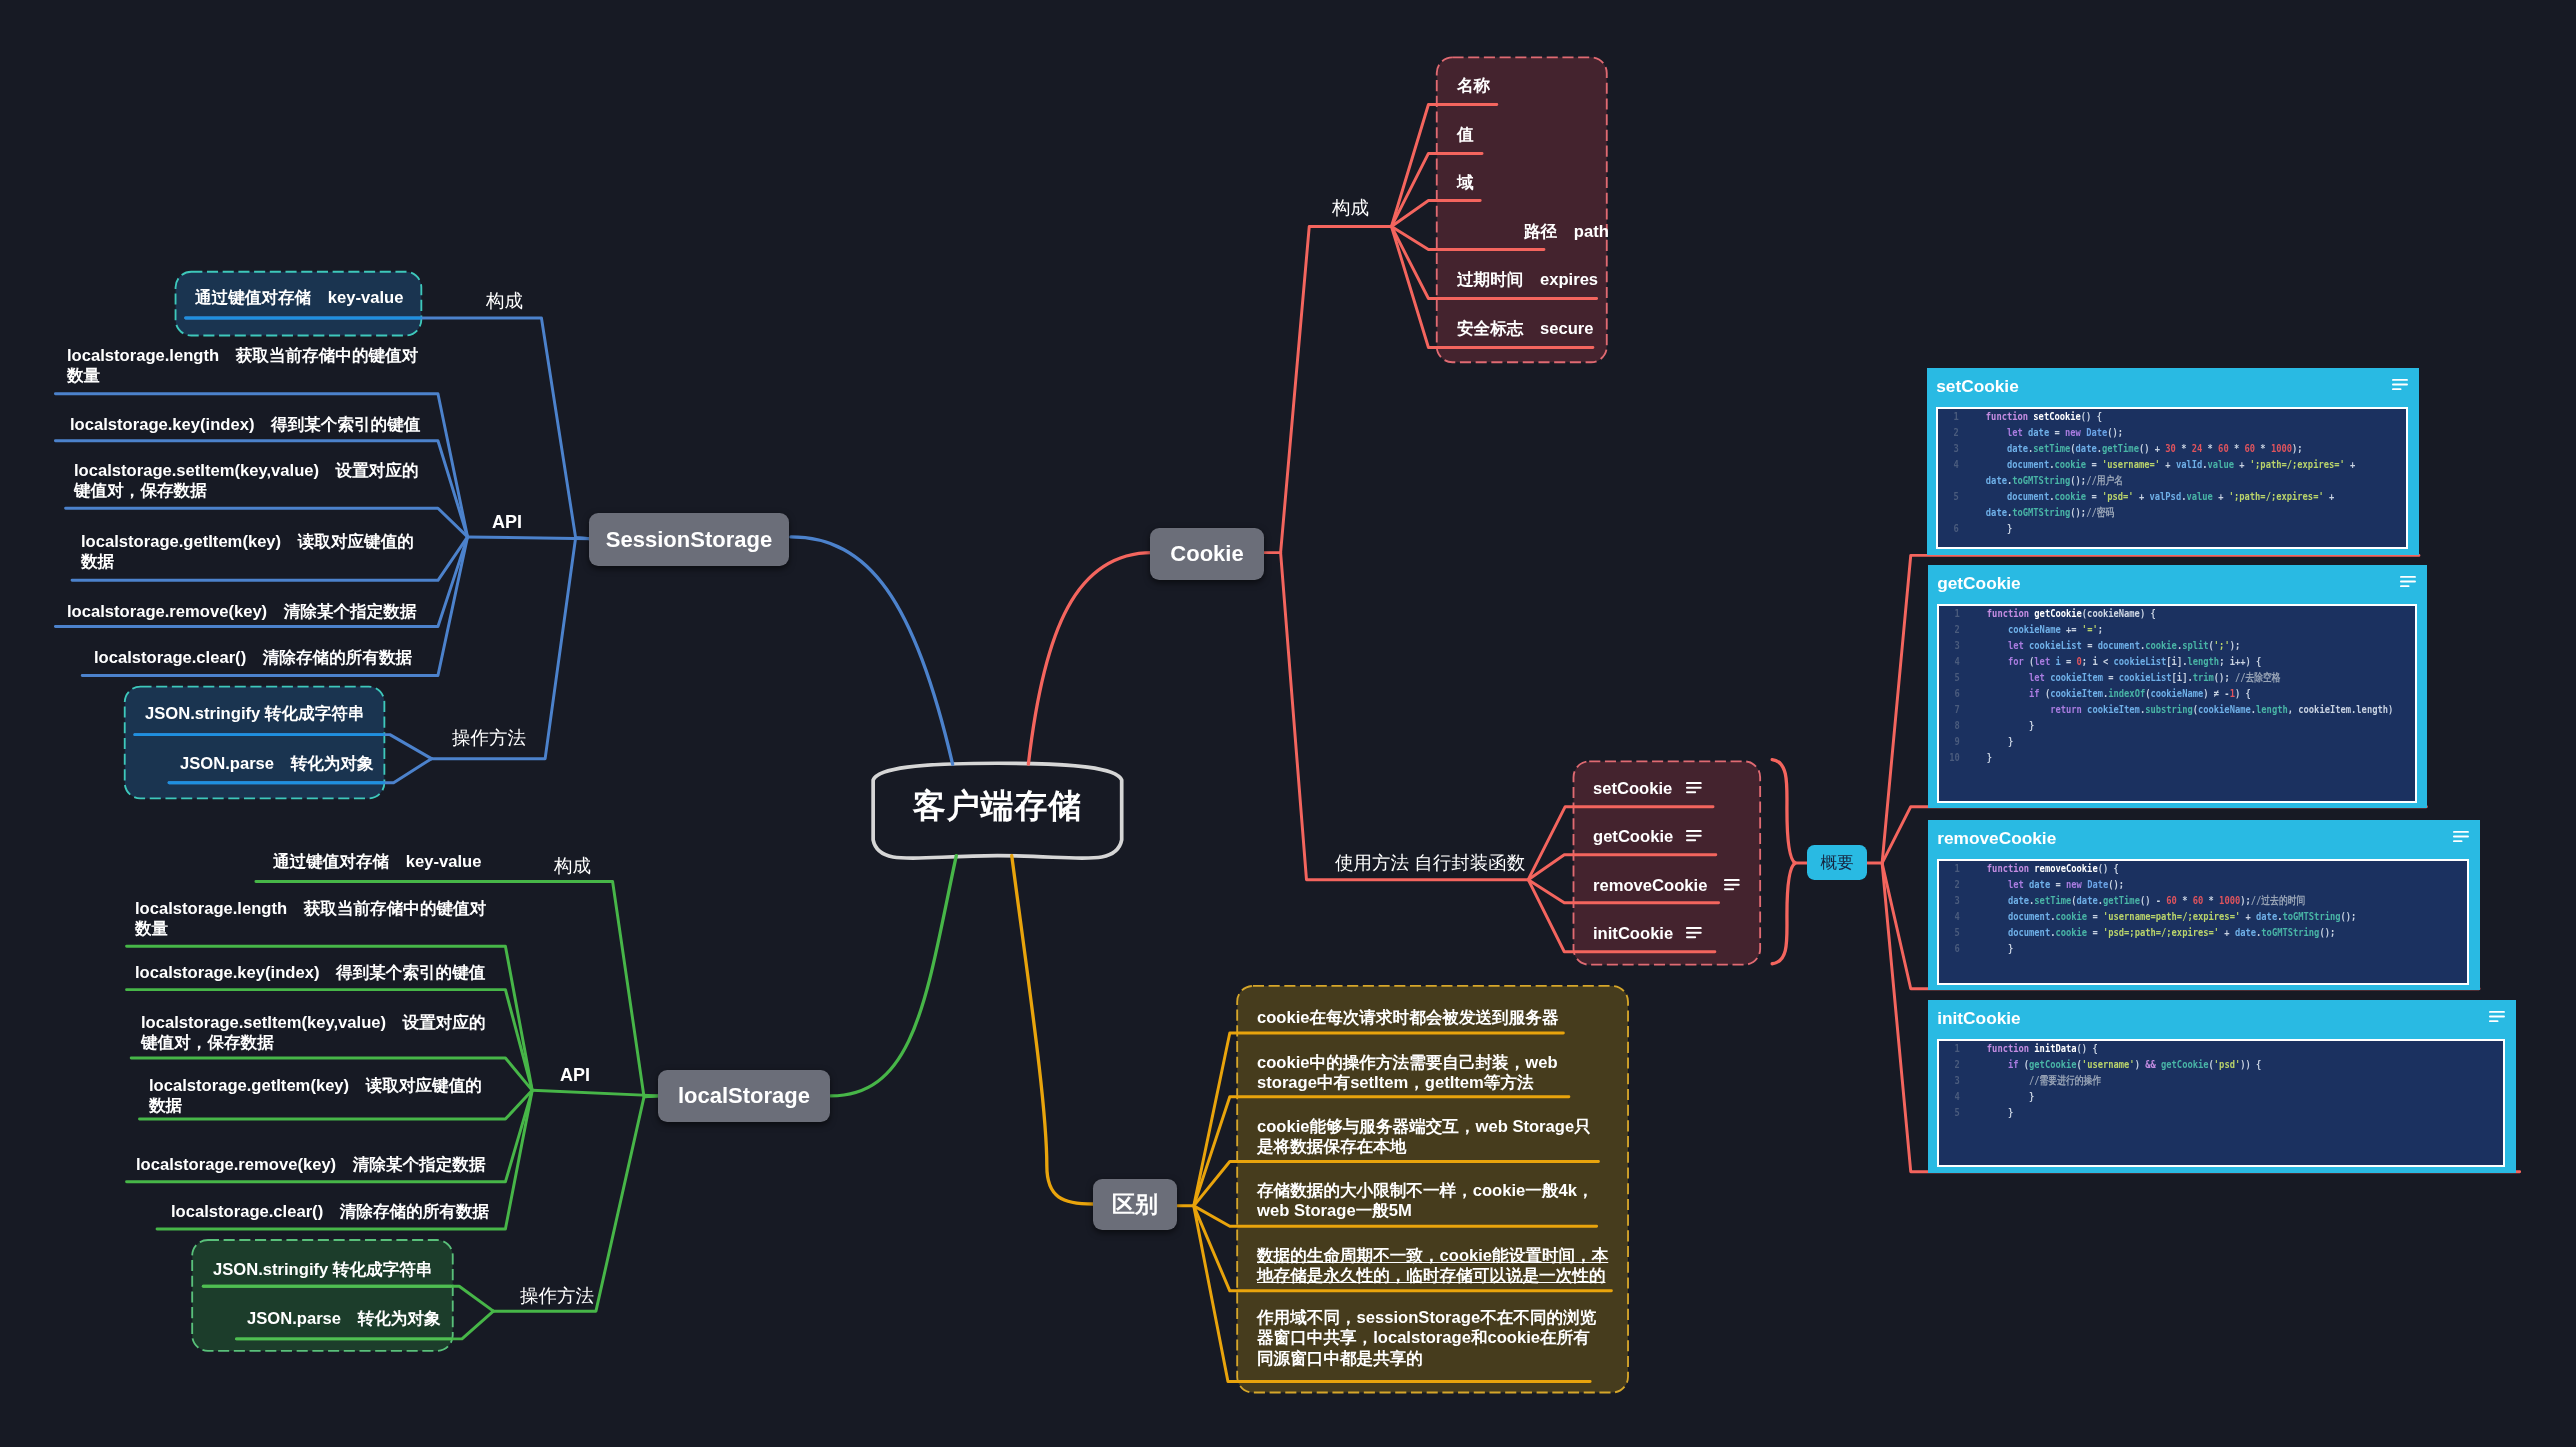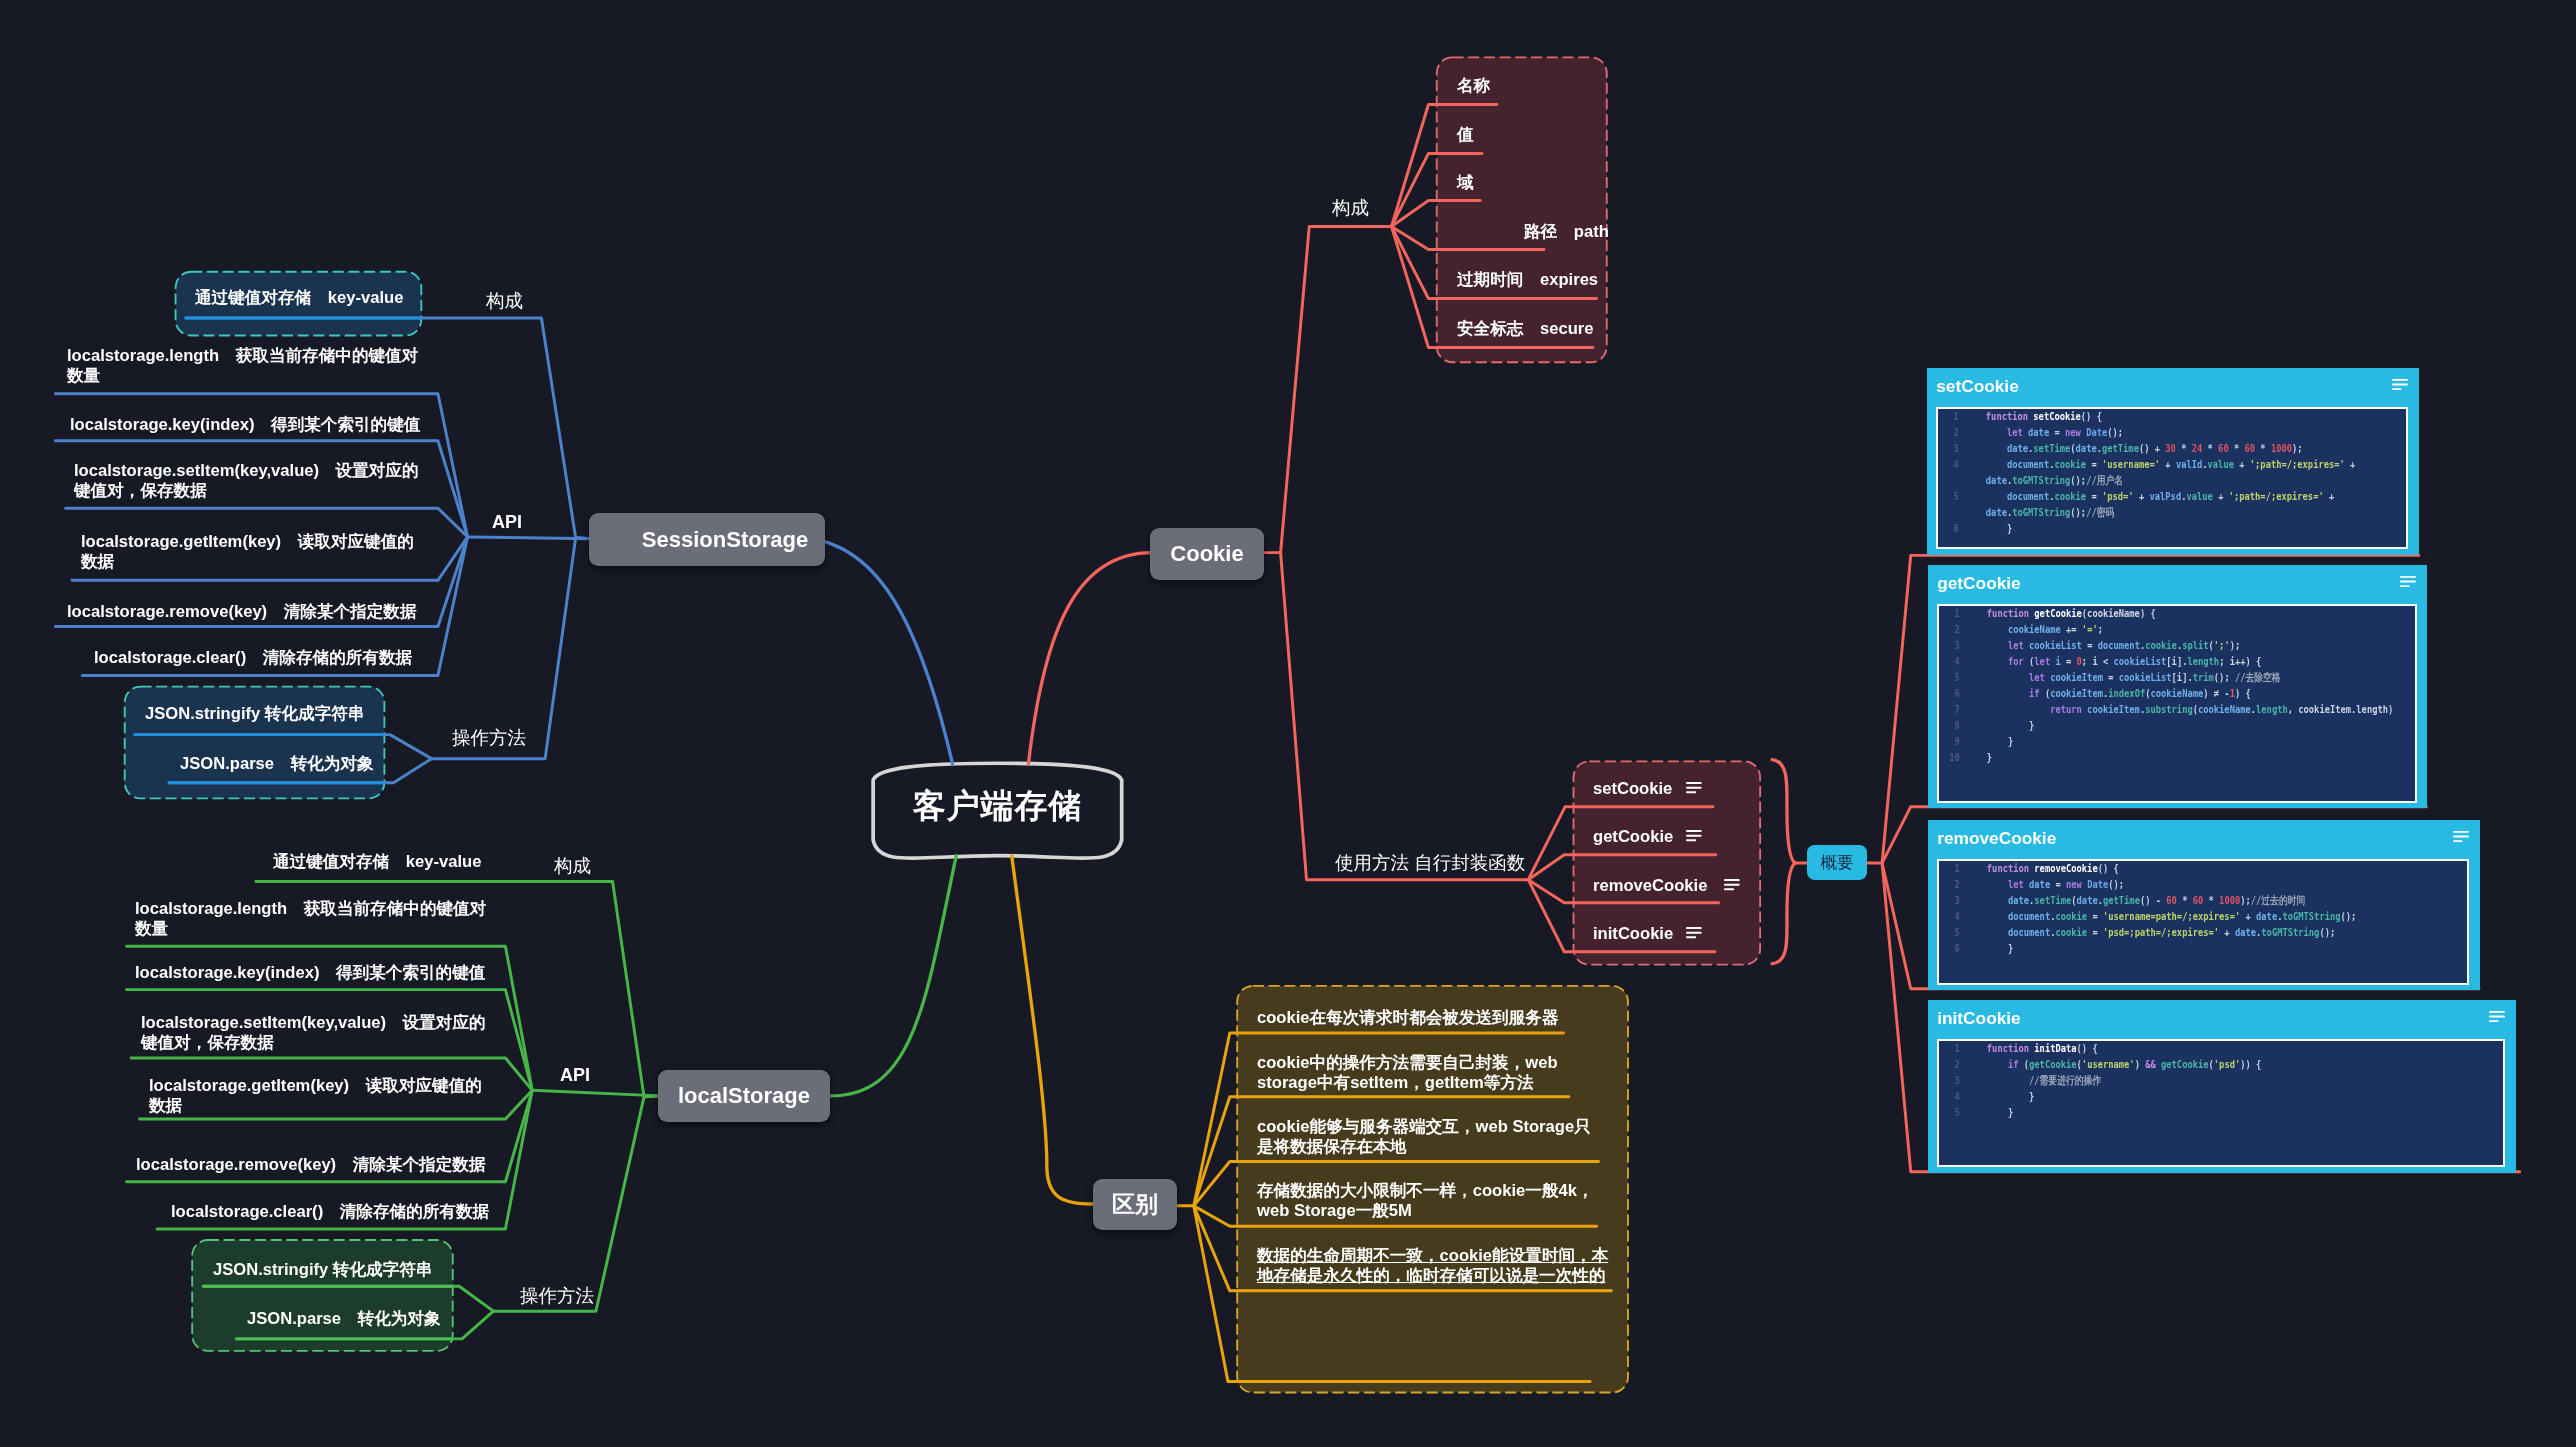--- a/index.html
+++ b/index.html
@@ -127,21 +127,21 @@
 <div class="t" style="left:74px;top:461px;width:360px;">localstorage.setItem(key,value)　设置对应的键值对，保存数据</div>
 <div class="t" style="left:81px;top:532px;width:346px;">localstorage.getItem(key)　读取对应键值的数据</div>
 <div class="t" style="left:67px;top:602px;width:370px;">localstorage.remove(key)　清除某个指定数据</div>
 <div class="t" style="left:94px;top:648px;width:351px;">localstorage.clear()　清除存储的所有数据</div>
 <div class="t" style="left:195px;top:288px;width:231px;">通过键值对存储　key-value</div>
 <div class="lbl" style="left:486px;top:290px;width:55px;">构成</div>
 <div class="lblb" style="left:492px;top:511px;width:55px;">API</div>
 <div class="lbl" style="left:452px;top:727px;width:92px;">操作方法</div>
 <div class="t" style="left:145px;top:704px;width:231px;">JSON.stringify 转化成字符串</div>
 <div class="t" style="left:180px;top:754px;width:231px;">JSON.parse　转化为对象</div>
-<div class="gnode" style="left:589px;top:513px;width:200px;height:53px;font-size:22px;padding-left:36px;">
+<div class="gnode" style="left:589px;top:513px;width:200px;height:53px;font-size:22px;">
       <span>SessionStorage</span>
     </div>
 <div class="t" style="left:135px;top:899px;width:360px;">localstorage.length　获取当前存储中的键值对数量</div>
 <div class="t" style="left:135px;top:963px;width:370px;">localstorage.key(index)　得到某个索引的键值</div>
 <div class="t" style="left:141px;top:1013px;width:360px;">localstorage.setItem(key,value)　设置对应的键值对，保存数据</div>
 <div class="t" style="left:149px;top:1076px;width:346px;">localstorage.getItem(key)　读取对应键值的数据</div>
 <div class="t" style="left:136px;top:1155px;width:370px;">localstorage.remove(key)　清除某个指定数据</div>
 <div class="t" style="left:171px;top:1202px;width:351px;">localstorage.clear()　清除存储的所有数据</div>
 <div class="t" style="left:273px;top:852px;width:231px;">通过键值对存储　key-value</div>
 <div class="lbl" style="left:554px;top:855px;width:55px;">构成</div>
@@ -192,20 +192,21 @@
       <span>概要</span>
     </div>
 <div class="gnode" style="left:1093px;top:1179px;width:84px;height:51px;font-size:23px;">
       <span>区别</span>
     </div>
 <div class="t" style="left:1257px;top:1008px;width:351px;">cookie在每次请求时都会被发送到服务器</div>
 <div class="t" style="left:1257px;top:1053px;width:337px;">cookie中的操作方法需要自己封装，web storage中有setItem，getItem等方法</div>
 <div class="t" style="left:1257px;top:1117px;width:342px;">cookie能够与服务器端交互，web Storage只是将数据保存在本地</div>
 <div class="t" style="left:1257px;top:1181px;width:347px;">存储数据的大小限制不一样，cookie一般4k，web Storage一般5M</div>
 <div class="t" style="left:1257px;top:1246px;width:356px;text-decoration:underline;">数据的生命周期不一致，cookie能设置时间，本地存储是永久性的，临时存储可以说是一次性的</div>
+<div class="t" style="left:1257px;top:1308px;width:344px;">作用域不同，sessionStorage不在不同的浏览器窗口中共享，localstorage和cookie在所有同源窗口中都是共享的</div>
 <div class="panel" style="left:1927px;top:368px;width:492px;height:187px;">
       <div class="ptitle" style="left:9.2px;top:8.3px;">setCookie</div>
       <svg class="hico2" style="left:465px;top:11px;" width="16.6" height="12" viewBox="0 0 18 13">
         <rect x="0" y="0" width="17.3" height="2" rx="1" fill="#fff"></rect>
         <rect x="0" y="5" width="17.3" height="2" rx="1" fill="#fff"></rect>
         <rect x="0" y="10" width="10.3" height="2" rx="1" fill="#fff"></rect>
       </svg>
       <div class="code" style="left:9.2px;top:39px;width:472px;height:142px;">
         <div class="inner" style="width:562px">
           <div class="cl"><span class="num">1</span><span class="k">function </span><span class="f">setCookie</span><span class="p">() {</span></div>

